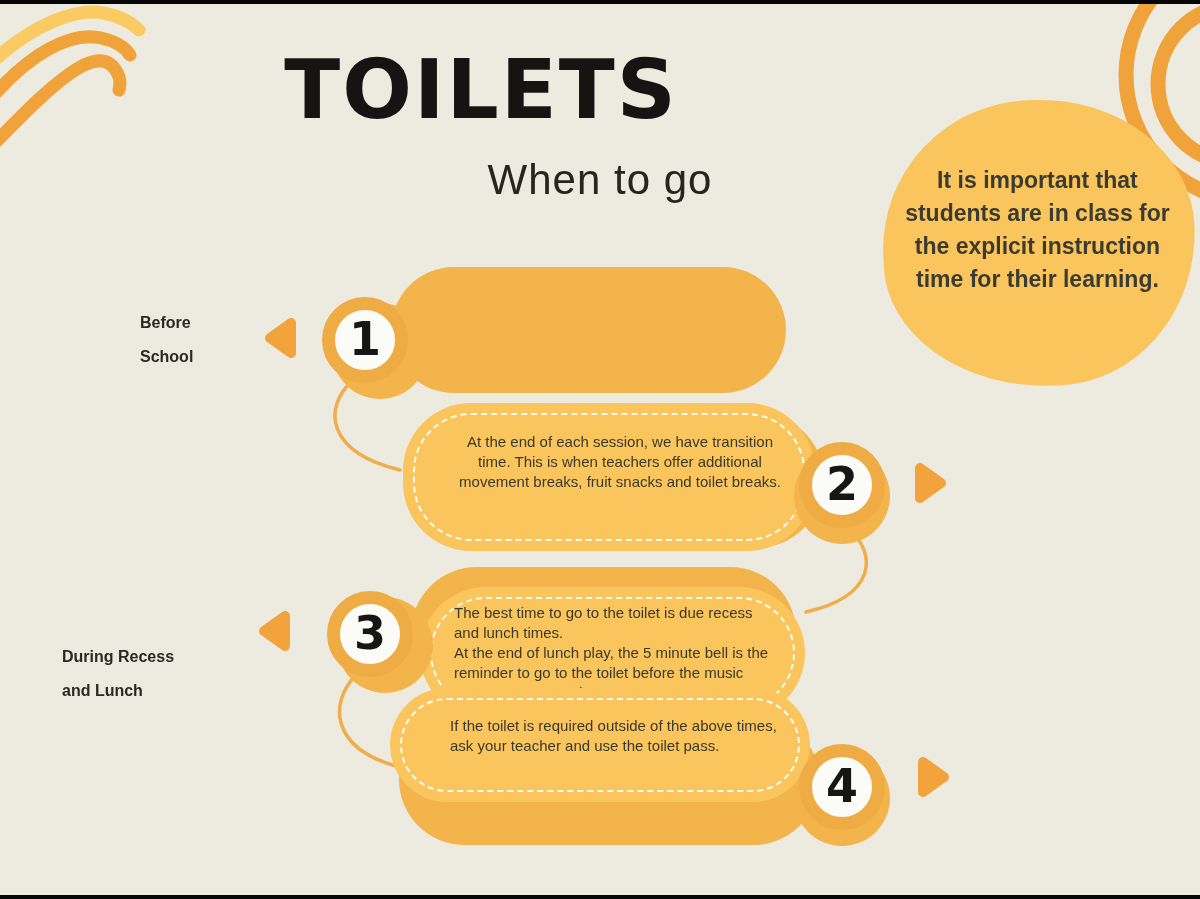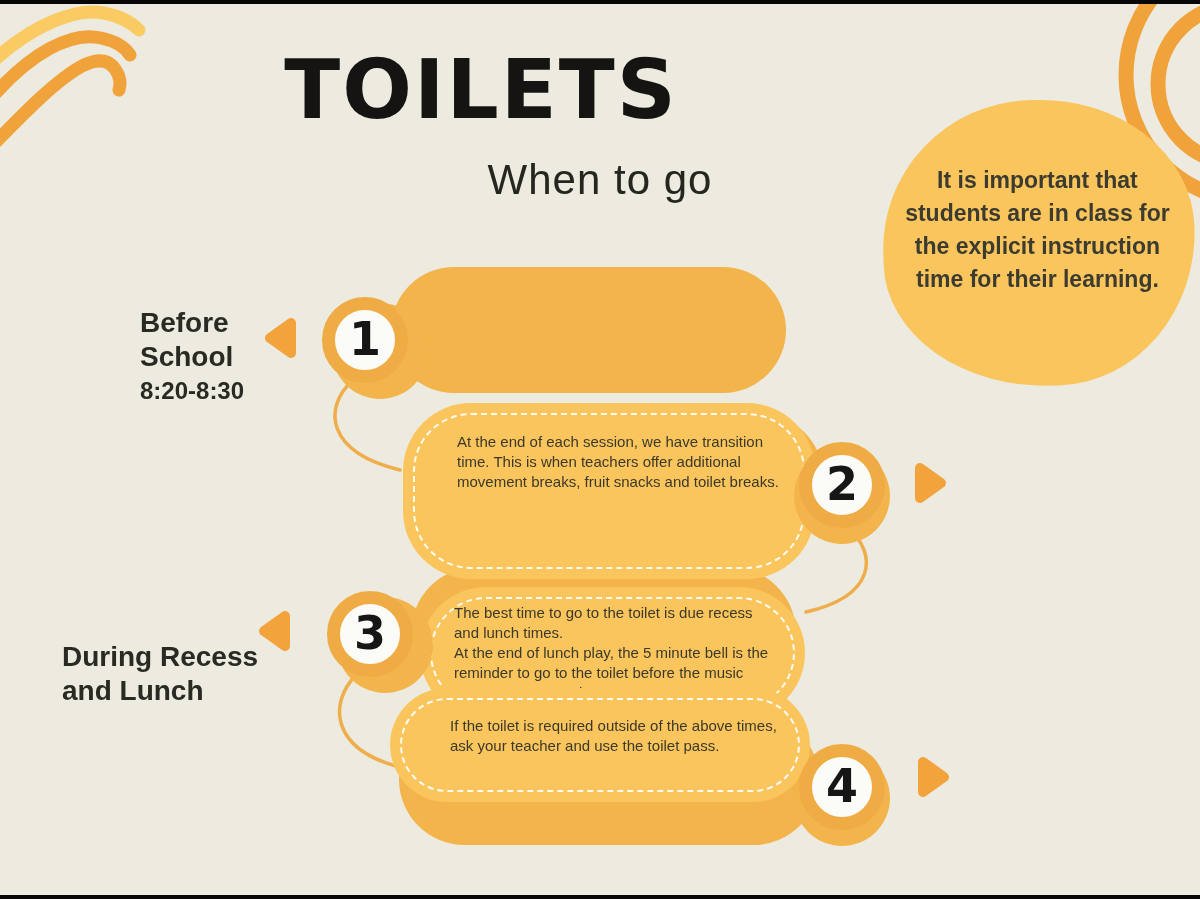--- a/index.html
+++ b/index.html
@@ -53,21 +53,21 @@
   .ncircle{
     position:absolute;width:60px;height:60px;border:13px solid #F0AC44;border-radius:50%;
     background:#FBFBF8;z-index:5;display:flex;align-items:center;justify-content:center;
   }
   .ncircle span{
     font-family:"DejaVu Sans",sans-serif;font-weight:bold;font-size:46px;color:#161616;
     line-height:1;transform:translateY(-1px);
   }
 
   .side-label{position:absolute;z-index:6;color:#2A2923;}
-  .side-label .lab{font-size:28px;font-weight:bold;line-height:34px;white-space:pre-line;}
+  .side-label .lab{font-size:16px;font-weight:bold;line-height:34px;white-space:pre-line;}
   .side-label .time{font-size:24px;font-weight:bold;line-height:34px;white-space:pre-line;}
 
   .arrow{position:absolute;z-index:6;}
 </style>
 </head>
 <body>
 
 <div class="poster">
 
   <div class="bar top"></div>
@@ -97,25 +97,24 @@
   <div class="cback" style="left:332px;top:303px;"></div>
   <div class="ncircle" style="left:322px;top:297px;">
     <span>1</span>
   </div>
   <svg class="arrow" style="left:262px;top:317px;" width="36" height="42" viewBox="0 0 36 42">
     <polygon points="29,6 8,21 29,36" fill="#F2A33C" stroke="#F2A33C" stroke-width="10" stroke-linejoin="round"></polygon>
   </svg>
   <div class="side-label" style="left:140px;top:306px;width:150px;">
     <div class="lab">Before
 School</div>
-    <div class="time">8:20-8:30</div>
   </div>
 
   <div class="bubble-shadow r68" style="left:412px;top:412px;width:412px;height:136px;"></div>
-  <div class="bubble r68" style="left:403px;top:403px;width:412px;height:176px;">
+  <div class="bubble r68" style="left:403px;top:403px;width:412px;height:148px;text-align:center;">
     <div class="dash r68">
       <p class="desc" style="padding:17px 20px 0 42px;max-width:340px;">At the end of each session, we have transition time. This is when teachers offer additional movement breaks, fruit snacks and toilet breaks.</p>
     </div>
   </div>
   <div class="cback" style="left:794px;top:448px;"></div>
   <div class="ncircle" style="left:799px;top:442px;">
     <span>2</span>
   </div>
   <svg class="arrow" style="left:913px;top:462px;" width="36" height="42" viewBox="0 0 36 42">
     <polygon points="7,6 28,21 7,36" fill="#F2A33C" stroke="#F2A33C" stroke-width="10" stroke-linejoin="round"></polygon>

